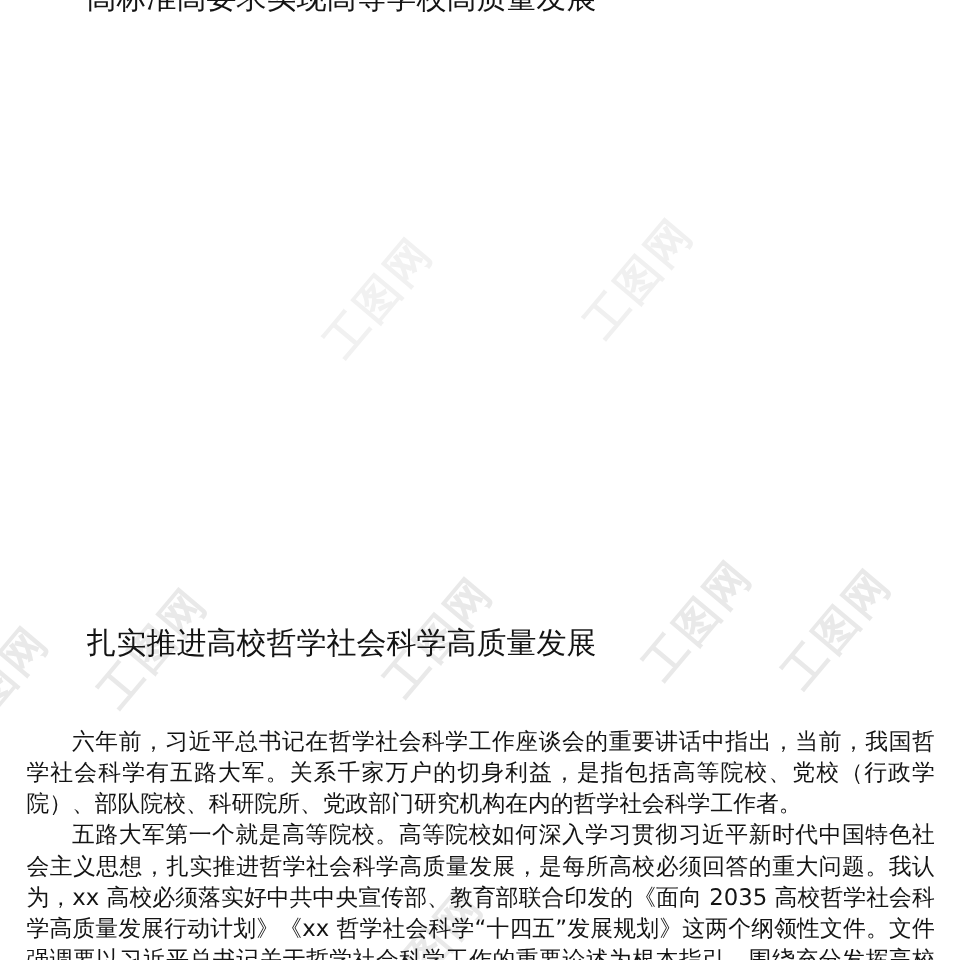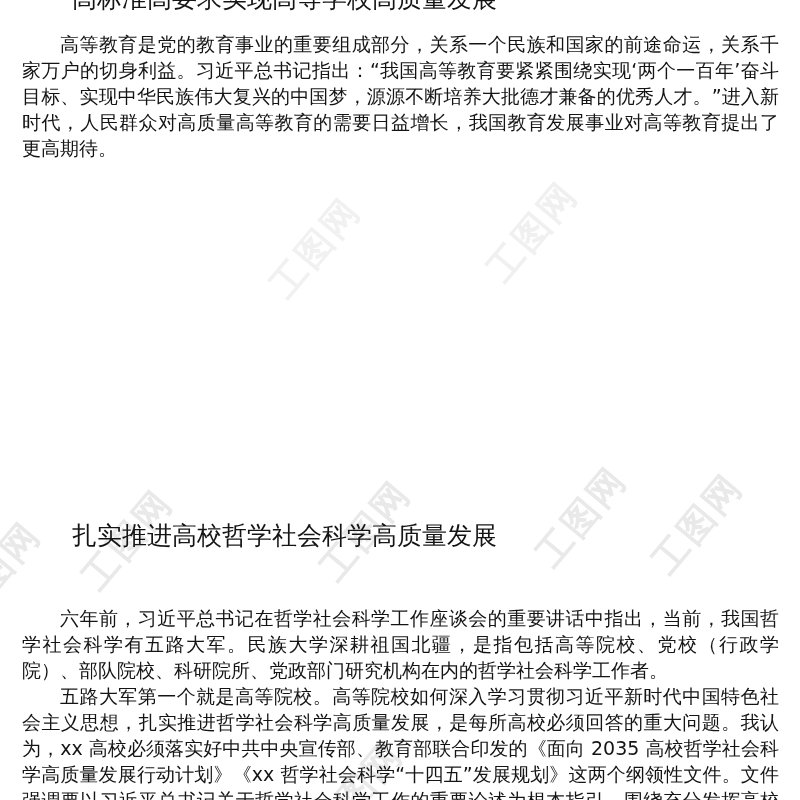--- a/index.html
+++ b/index.html
@@ -88,24 +88,23 @@
     <span class="watermark wm-6">工图网</span>
     <span class="watermark wm-7">工图网</span>
     <span class="watermark wm-8">工图网</span>
   </div>
 
   <div class="text-layer">
 
     <div class="doc-heading heading-top">高标准高要求实现高等学校高质量发展</div>
 
     <div class="flow section-1">
-      <p>高等教育是党的教育事业的重要组成部分，关系一个民族和国家的前途命运，关系千家万户的切身利益。习近平总书记指出：“我国高等教育要紧紧围绕实现‘两个一百年’奋斗目标、实现中华民族伟大复兴的中国梦，源源不断培养大批德才兼备的优秀人才。”进入新时代，人民群众对高质量高等教育的需要日益增长，我国教育发展事业对高等教育提出了更高期待。</p>
     </div>
 
     <div class="doc-heading heading-mid">扎实推进高校哲学社会科学高质量发展</div>
 
     <div class="flow section-2">
-      <p>六年前，习近平总书记在哲学社会科学工作座谈会的重要讲话中指出，当前，我国哲学社会科学有五路大军。民族大学深耕祖国北疆，是指包括高等院校、党校（行政学院）、部队院校、科研院所、党政部门研究机构在内的哲学社会科学工作者。</p>
+      <p>六年前，习近平总书记在哲学社会科学工作座谈会的重要讲话中指出，当前，我国哲学社会科学有五路大军。关系千家万户的切身利益，是指包括高等院校、党校（行政学院）、部队院校、科研院所、党政部门研究机构在内的哲学社会科学工作者。</p>
       <p>五路大军第一个就是高等院校。高等院校如何深入学习贯彻习近平新时代中国特色社会主义思想，扎实推进哲学社会科学高质量发展，是每所高校必须回答的重大问题。我认为，xx 高校必须落实好中共中央宣传部、教育部联合印发的《面向 2035 高校哲学社会科学高质量发展行动计划》《xx 哲学社会科学“十四五”发展规划》这两个纲领性文件。文件强调要以习近平总书记关于哲学社会科学工作的重要论述为根本指引，围绕充分发挥高校作为我国</p>
     </div>
 
   </div>
 </div>
 
 </body></html>

